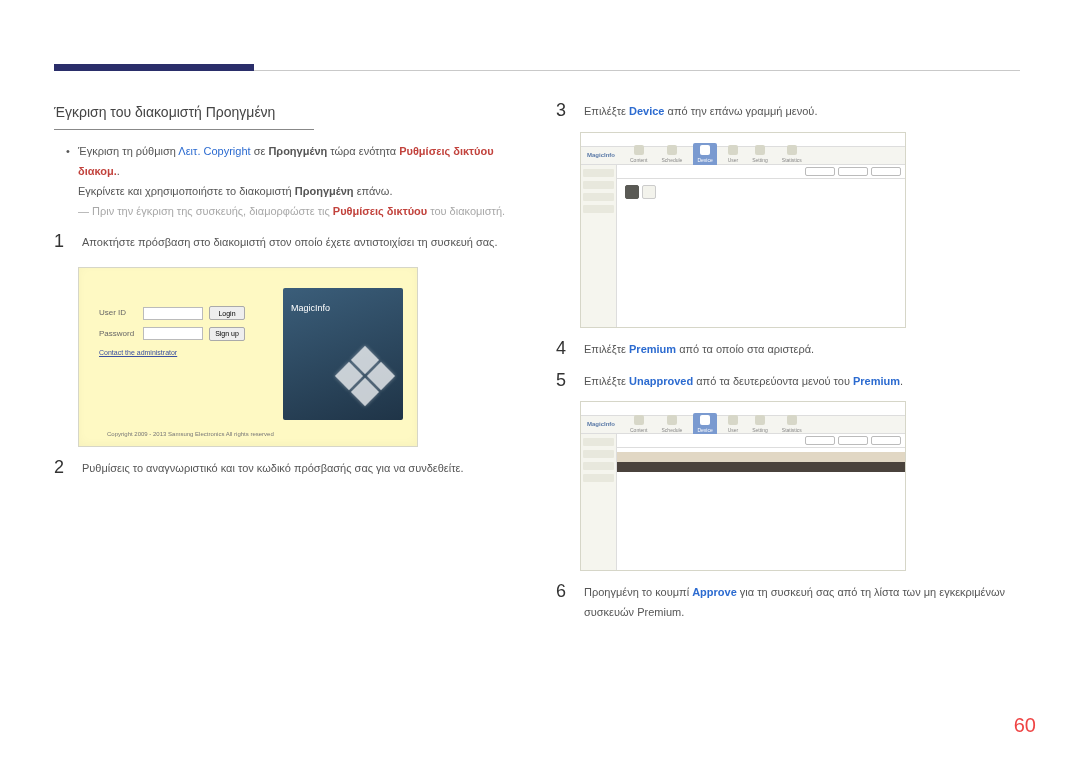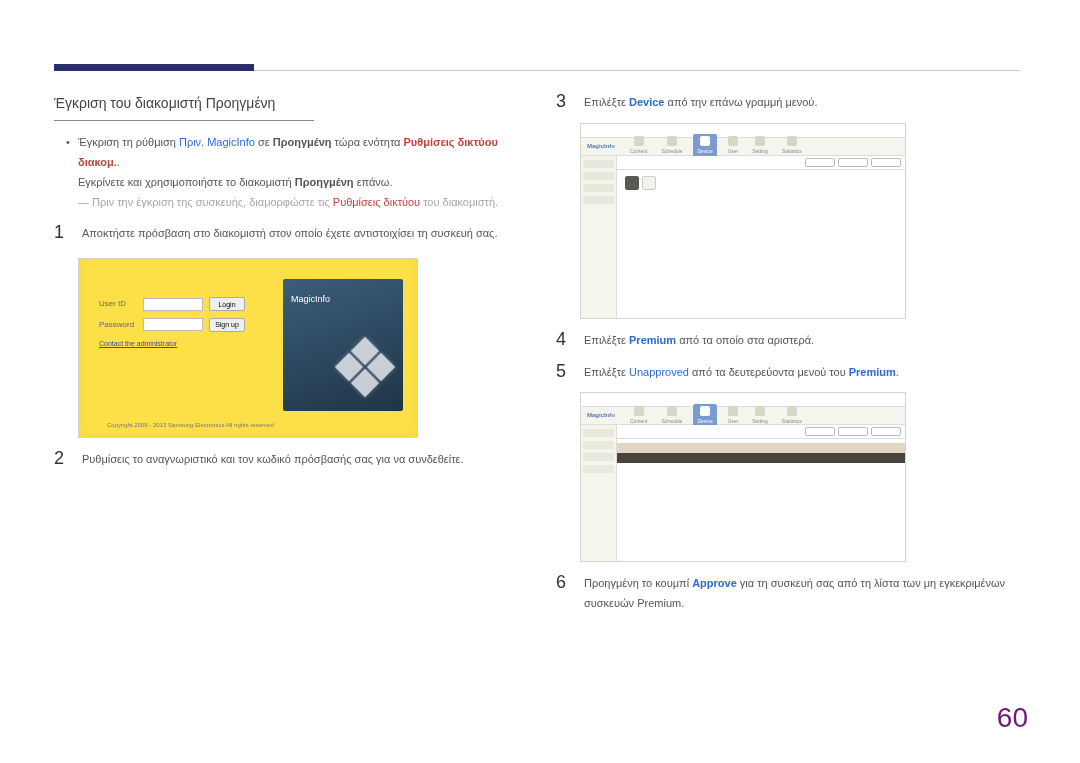--- a/index.html
+++ b/index.html
@@ -24,21 +24,21 @@
   .top-rule {
     position: absolute;
     top: 70px;
     left: 254px;
     right: 60px;
     height: 1px;
     background: #c9c9c9;
   }
   .content {
     position: absolute;
-    top: 91px;
+    top: 100px;
     left: 54px;
     right: 60px;
     display: flex;
     gap: 38px;
   }
   .col {
     flex: 1;
     min-width: 0;
   }
   h3 {
@@ -65,21 +65,21 @@
     color: #333;
     min-width: 14px;
     line-height: 1.2;
   }
   .num-text { flex: 1; padding-top: 2px; }
 
   
   .login-mock {
     margin: 14px 0 10px 24px;
     border: 1px solid #d6d6c8;
-    background: #fde047;
+    background: #fef9c3;
     width: 340px;
     height: 180px;
     position: relative;
     box-shadow: inset 0 -2px 10px rgba(0,0,0,0.03);
   }
   .login-left { position: absolute; top: 38px; left: 20px; width: 170px; font-size: 8px; color: #666; }
   .login-left .row { display: flex; align-items: center; gap: 6px; margin-bottom: 6px; }
   .login-left input { width: 60px; height: 13px; border: 1px solid #bbb; font-size: 7px; padding: 0 2px; }
   .login-left button { width: 36px; height: 14px; font-size: 7px; border: 1px solid #aaa; background: #eee; border-radius: 2px; cursor: pointer; }
   .login-left .link { color: #3a4fa0; text-decoration: underline; margin-top: 2px; font-size: 7px; }
@@ -114,45 +114,45 @@
   .am-toolbar2 .btn { width:30px; height:9px; border:1px solid #bbb; border-radius:2px; }
   .am-btns { position:absolute; top:20px; left:8px; display:flex; gap:3px; }
   .am-btns .b { width:14px; height:14px; border:1px solid #ccc; background:#f3f3ec; border-radius:2px; }
   .am-btns .b.dark { background:#5a5a55; border-color:#5a5a55; }
   .am-row { position:absolute; top:18px; left:0; right:0; height:10px; background:#e1d7c4; }
   .am-rowdark { position:absolute; top:28px; left:0; right:0; height:10px; background:#4a423c; }
 
   .page-number {
     position: absolute;
     bottom: 20px;
-    right: 52px;
-    font-size: 28px;
-    color: #701a75;
+    right: 44px;
+    font-size: 20px;
+    color: #ef4444;
     font-weight: 300;
   }
 </style>
 </head>
 <body>
 
 <div class="top-bar"></div>
 <div class="top-rule"></div>
 
 <div class="content">
 
   <div class="col">
     <h3>Έγκριση του διακομιστή Προηγμένη</h3>
 
     <div class="bullet">
-      <span>Έγκριση τη ρύθμιση </span><span class="blue">Πριν. MagicInfo</span><span> σε </span><b>Προηγμένη</b><span> τώρα ενότητα </span><span class="red-b">Ρυθμίσεις δικτύου διακομ.</span><span>.</span>
+      <span>Έγκριση τη ρύθμιση </span><span class="blue">Λειτ. Copyright</span><span> σε </span><b>Προηγμένη</b><span> τώρα ενότητα </span><span class="red-b">Ρυθμίσεις δικτύου διακομ.</span><span>.</span>
     </div>
     <div class="indent">
       <span>Εγκρίνετε και χρησιμοποιήστε το διακομιστή </span><b>Προηγμένη</b><span> επάνω.</span>
     </div>
     <div class="dash" style="color:#a8a8a8;">
-      <span>― Πριν την έγκριση της συσκευής, διαμορφώστε τις </span><span class="red" style="font-weight:400;">Ρυθμίσεις δικτύου</span><span> του διακομιστή.</span>
+      <span>― Πριν την έγκριση της συσκευής, διαμορφώστε τις </span><span class="red" style="font-weight:700;">Ρυθμίσεις δικτύου</span><span> του διακομιστή.</span>
     </div>
 
     <div class="num-row">
       <div class="num">1</div>
       <div class="num-text">Αποκτήστε πρόσβαση στο διακομιστή στον οποίο έχετε αντιστοιχίσει τη συσκευή σας.</div>
     </div>
 
     
     <div class="login-mock">
       <div class="login-left">
@@ -247,21 +247,21 @@
     <div class="num-row">
       <div class="num">4</div>
       <div class="num-text">
         <span>Επιλέξτε </span><span class="blue" style="font-weight:700">Premium</span><span> από τα οποίο στα αριστερά.</span>
       </div>
     </div>
 
     <div class="num-row">
       <div class="num">5</div>
       <div class="num-text">
-        <span>Επιλέξτε </span><span class="blue" style="font-weight:400">Unapproved</span><span> από τα δευτερεύοντα μενού του </span><span class="blue" style="font-weight:700">Premium</span><span>.</span>
+        <span>Επιλέξτε </span><span class="blue" style="font-weight:700">Unapproved</span><span> από τα δευτερεύοντα μενού του </span><span class="blue" style="font-weight:700">Premium</span><span>.</span>
       </div>
     </div>
 
     <div class="app-mock" style="height:170px">
       <div class="am-topbar"></div>
       <div class="am-menu">
         <span style="font-size:6px;color:#5b7aa8;font-weight:700;margin-right:4px">MagicInfo</span>
         <div class="mi">
             <div class="icn"></div>
             <span>Content</span>

